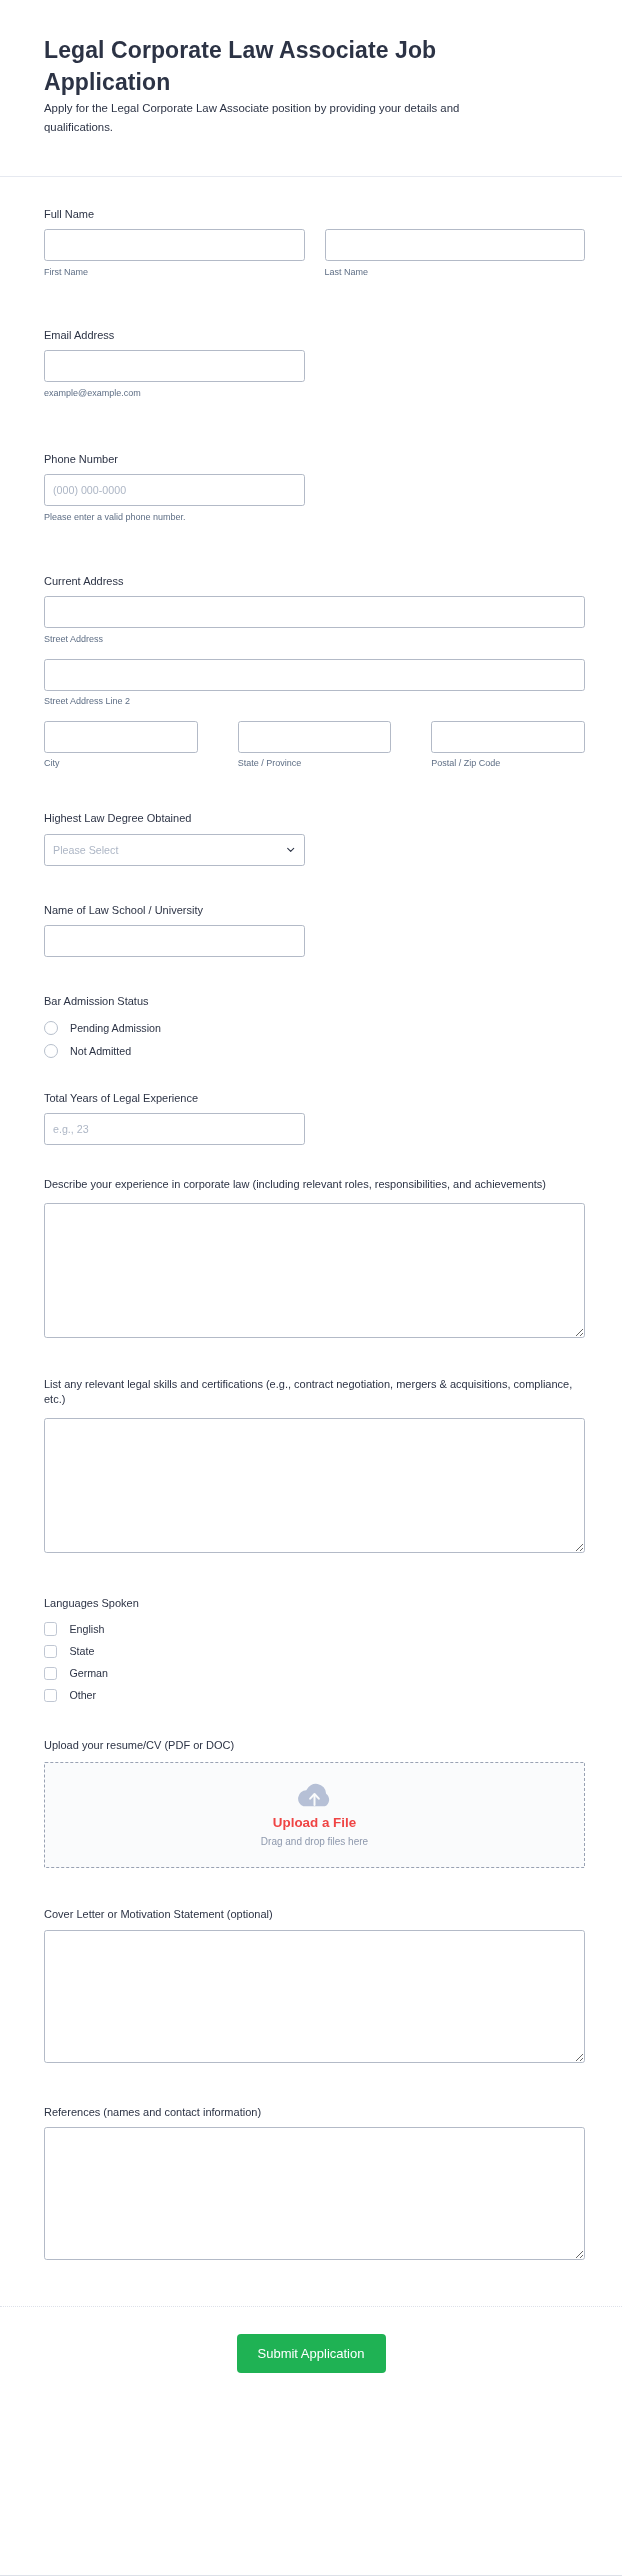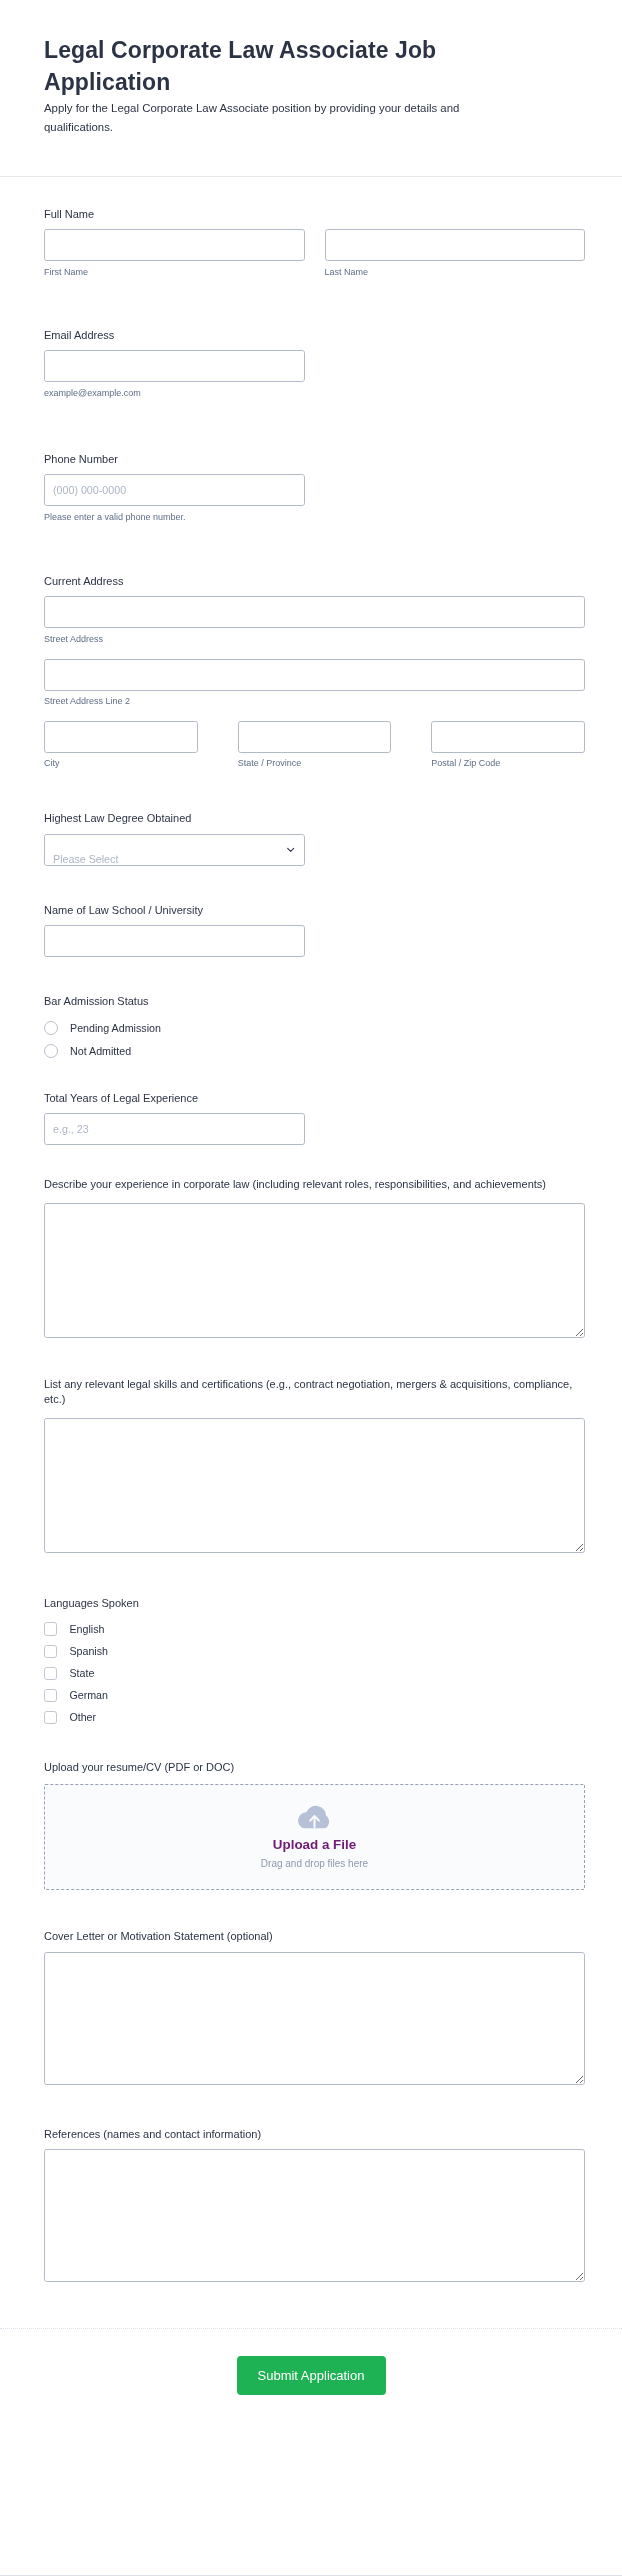--- a/index.html
+++ b/index.html
@@ -44,22 +44,22 @@
 
   .row-2 { display: flex; gap: 20px; }
   .row-2 .col { width: 261px; }
   .row-3 { display: flex; gap: 40px; }
   .row-3 .col { flex: 1; }
   .row-3 input.text { width: 100%; }
 
   
   .select-wrap { position: relative; width: 261px; }
   .select-box {
-    height: 32px; width: 100%; display: flex; align-items: flex-end;
-    padding: 0 8px; cursor: pointer; color: #adb6c5;
+    height: 32px; width: 100%; display: flex; align-items: center;
+    padding: 12px 8px; cursor: pointer; color: #adb6c5;
   }
   .select-chevron { position: absolute; right: 9.4px; top: 11.4px; pointer-events: none; }
 
   
   .opt-group { margin-top: 10.7px; }
   .opt-row { display: flex; align-items: center; gap: 12px; margin-bottom: 8.7px; }
   .opt-row:last-child { margin-bottom: 0; }
   .radio-circle {
     width: 14px; height: 14px; border: 0.7px solid #b7bfcc; border-radius: 50%;
     background: #fff; flex: 0 0 auto; cursor: pointer;
@@ -74,21 +74,21 @@
   textarea.big { width: 100%; height: 135px; padding: 6.7px 8px; resize: both; }
   textarea.big.short { height: 133px; }
 
   
   .dropzone {
     margin-top: 8px; height: 106px; width: 100%;
     border: 0.7px dashed #99a2b3; border-radius: 1.3px; background: #fafbfc;
     display: flex; flex-direction: column; align-items: center; justify-content: center;
     cursor: pointer;
   }
-  .upload-title { font-size: 13.4px; font-weight: 700; color: #701a75; margin-top: 4px; }
+  .upload-title { font-size: 13.4px; font-weight: 700; color: #ef4444; margin-top: 4px; }
   .upload-hint { font-size: 10px; color: #8e99ad; margin-top: 5.4px; }
 
   
   .consent { max-width: 468px; font-size: 11.4px; line-height: 1.52; color: #2c3345; }
   .consent-box {
     display: inline-block; vertical-align: -3.3px; width: 15.4px; height: 15.4px;
     border: 1.3px solid #343c54; border-radius: 2.7px; background: #fff;
     margin-right: 9.4px; cursor: pointer;
   }
   .required-star { color: #f23030; font-weight: 700; margin-left: 2.7px; }
@@ -213,24 +213,20 @@
       <div class="q-label" style="margin-bottom:9.4px">List any relevant legal skills and certifications (e.g., contract negotiation, mergers &amp; acquisitions, compliance, etc.)</div>
       <textarea class="big" style=""></textarea>
     </div>
 
     <div class="q" style="margin-top:41px">
       <div class="q-label" style="margin-bottom:0">Languages Spoken</div>
       <div class="opt-group">
         <div class="opt-row">
           <span class="check-square"></span>
           <span class="opt-label">English</span>
-        </div>
-        <div class="opt-row">
-          <span class="check-square"></span>
-          <span class="opt-label">Spanish</span>
         </div>
         <div class="opt-row">
           <span class="check-square"></span>
           <span class="opt-label">State</span>
         </div>
         <div class="opt-row">
           <span class="check-square"></span>
           <span class="opt-label">German</span>
         </div>
         <div class="opt-row">

